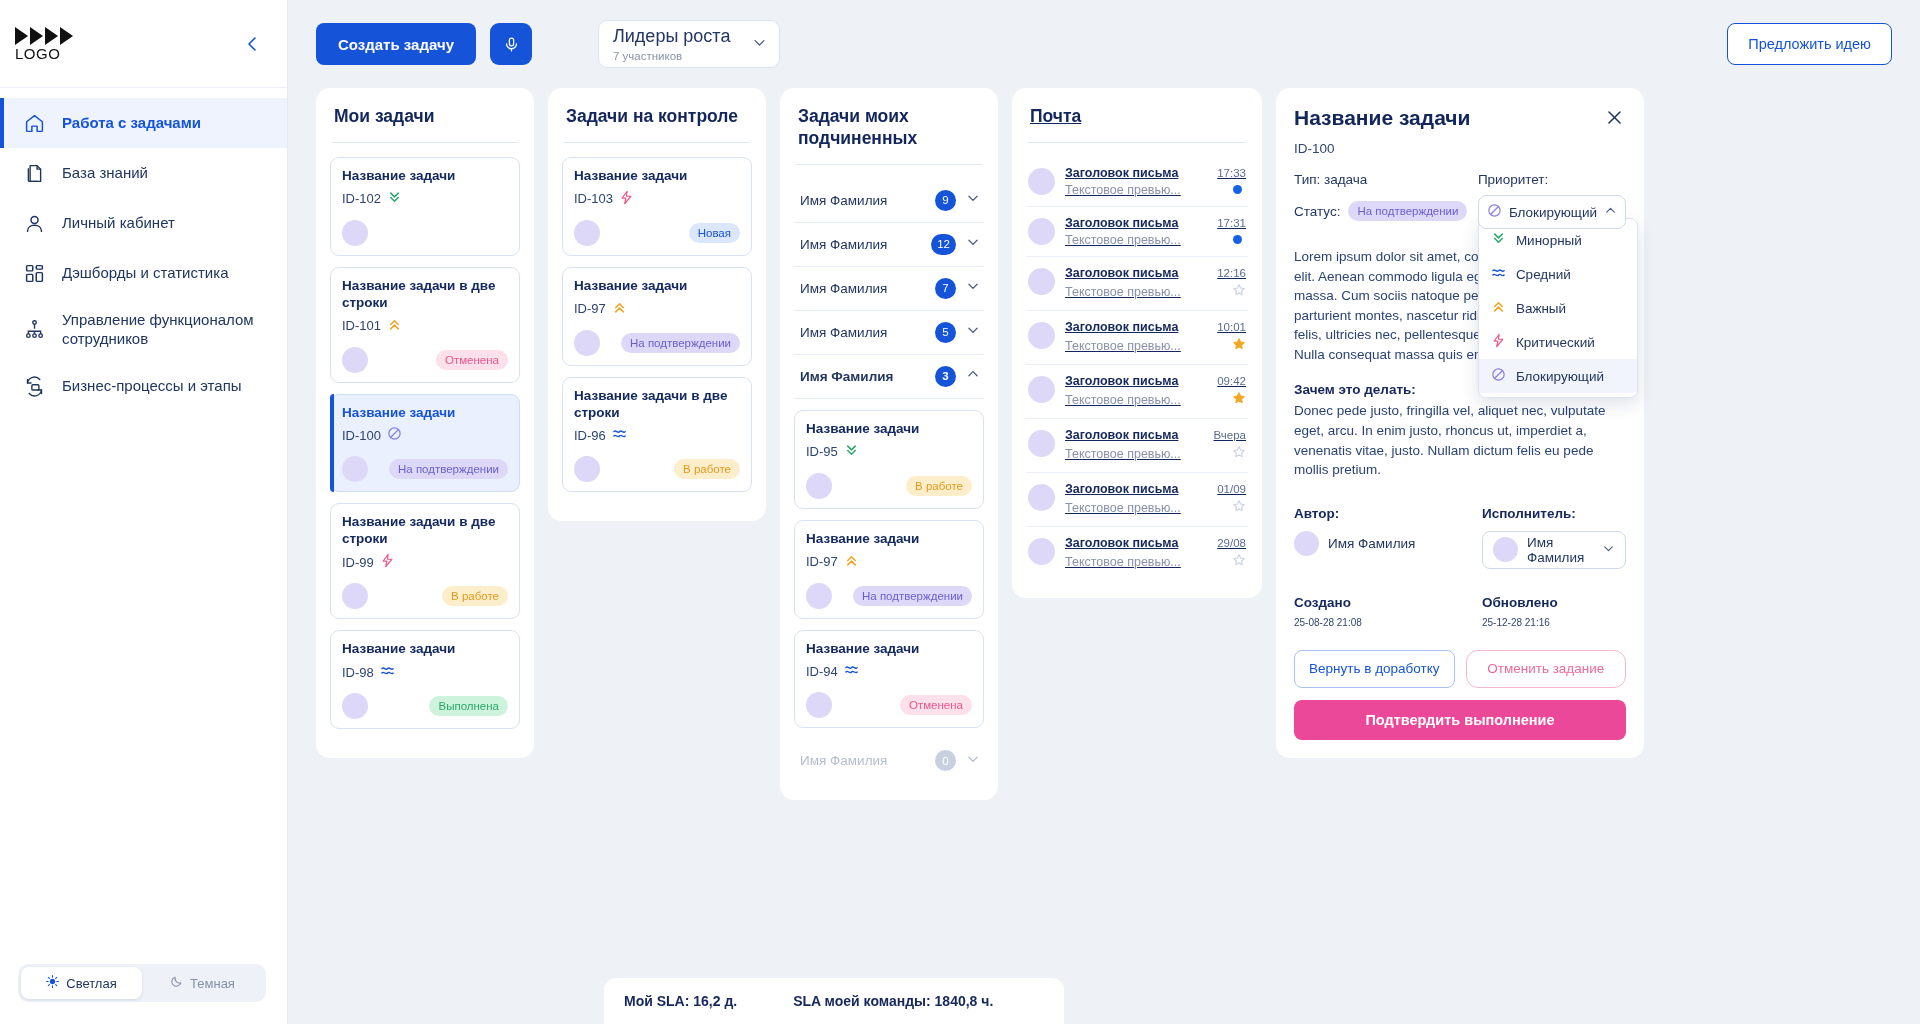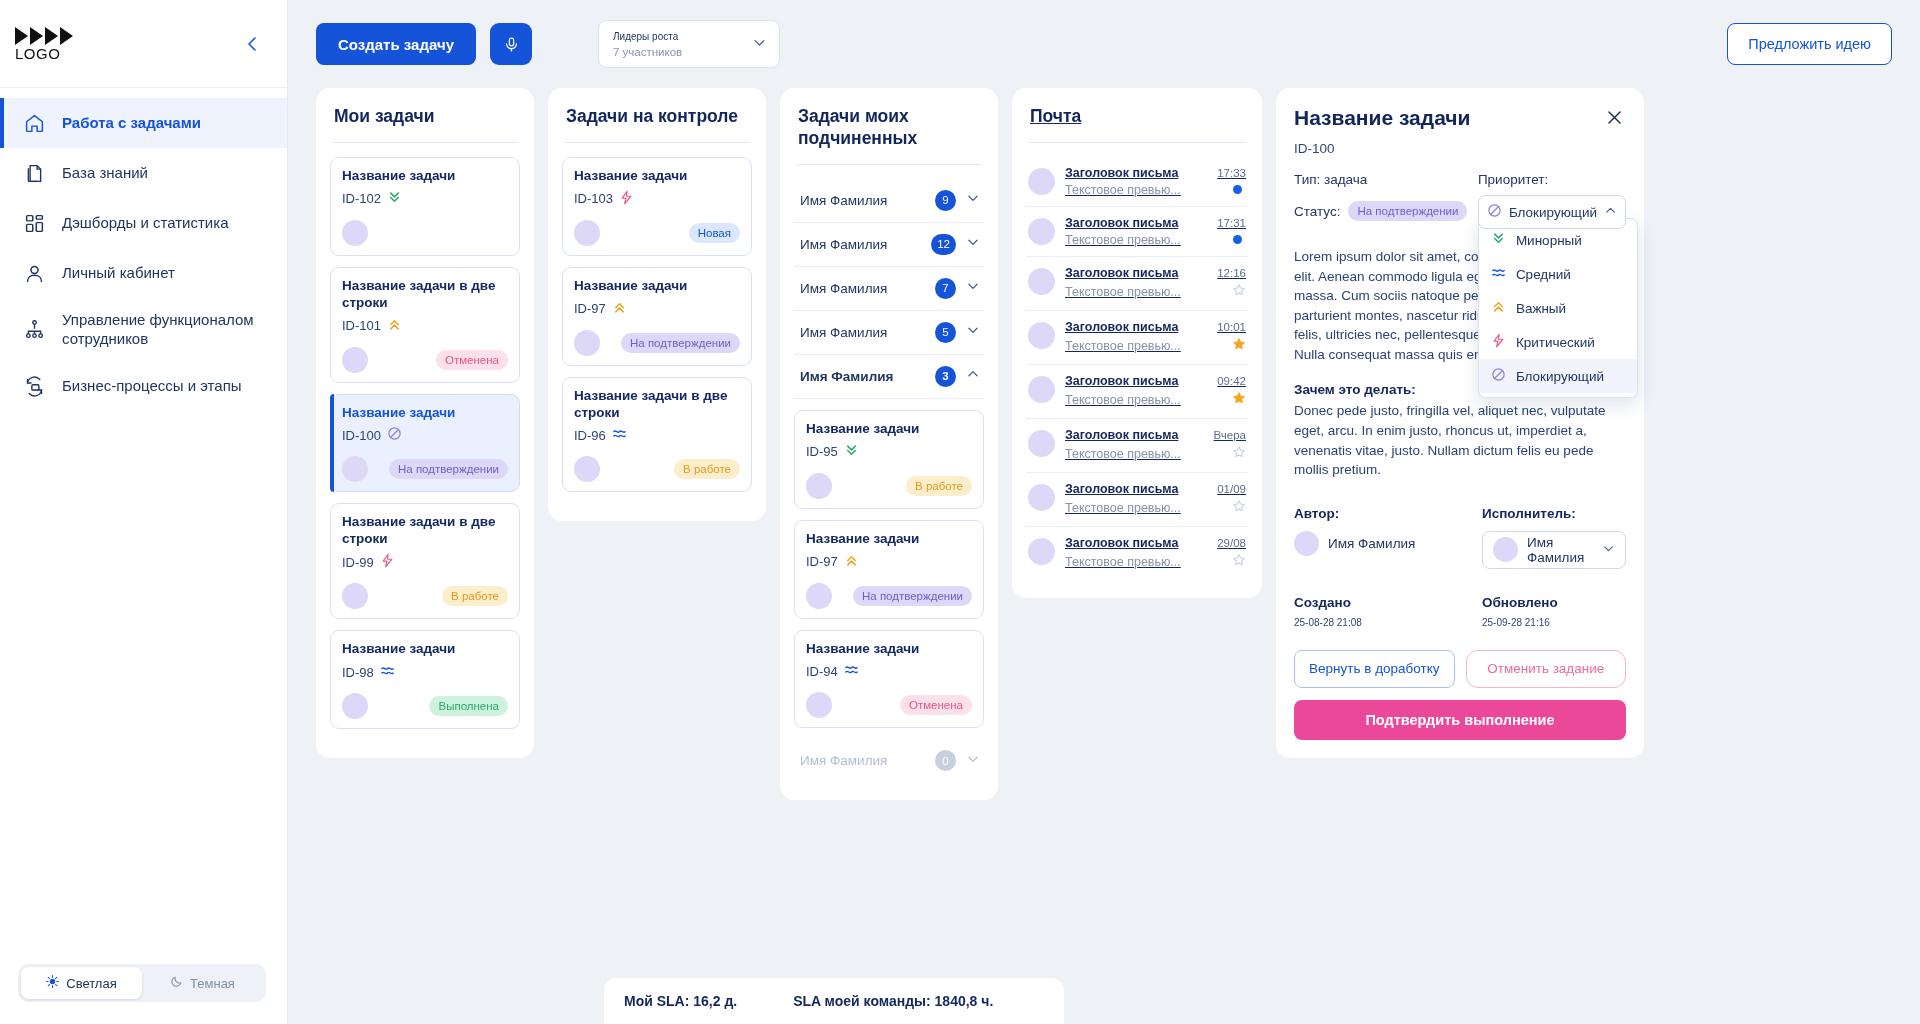--- a/index.html
+++ b/index.html
@@ -65,21 +65,21 @@
   .mic-btn {
     width: 42px; height: 42px; background: #1553d8; border-radius: 9px;
     display: flex; align-items: center; justify-content: center; cursor: pointer;
   }
   .team-select {
     margin-left: 52px; width: 182px; height: 48px; background: #fff;
     border: 1px solid #dbe3f1; border-radius: 9px;
     display: flex; align-items: center; justify-content: space-between;
     padding: 0 12px 0 14px; cursor: pointer;
   }
-  .team-title { font-size: 10px; color: #22365f; line-height: 1.2; }
+  .team-title { font-size: 18px; color: #22365f; line-height: 1.2; }
   .team-sub { font-size: 11.5px; color: #8a93a9; margin-top: 3px; }
   .btn-outline {
     margin-left: auto; border: 1.5px solid #1553d8; color: #1553d8; background: #fff;
     border-radius: 8px; height: 42px; padding: 0 20px; font-size: 14.5px; cursor: pointer;
     font-family: inherit;
   }
 
   
   .board {
     flex: 1; display: flex; gap: 14px; padding: 0 26px 0 28px; min-height: 0; align-items: flex-start;
@@ -252,37 +252,37 @@
           <svg width="21" height="21" viewBox="0 0 24 24" fill="none" stroke="#20365f" stroke-width="1.6" stroke-linejoin="round">
               <path d="M7 3h8l4 4v14H7z"></path>
               <path d="M15 3v4h4"></path>
               <path d="M5 6v14a1 1 0 0 0 1 1h10"></path>
             </svg>
         </span>
         <span>База знаний</span>
       </div>
       <div class="nav-item">
         <span class="nav-ico">
+          <svg width="21" height="21" viewBox="0 0 24 24" fill="none" stroke="#20365f" stroke-width="1.7" stroke-linecap="round">
+              <circle cx="12" cy="8" r="4"></circle>
+              <path d="M4 21c0-4.4 3.6-7 8-7s8 2.6 8 7"></path>
+            </svg>
+        </span>
+        <span>Личный кабинет</span>
+      </div>
+      <div class="nav-item">
+        <span class="nav-ico">
           <svg width="21" height="21" viewBox="0 0 24 24" fill="none" stroke="#20365f" stroke-width="1.7">
               <rect x="3" y="3" width="7" height="6" rx="1"></rect>
               <rect x="3" y="13" width="7" height="8" rx="1"></rect>
               <rect x="14" y="3" width="7" height="4" rx="1"></rect>
               <rect x="14" y="11" width="7" height="10" rx="1"></rect>
             </svg>
         </span>
         <span>Дэшборды и статистика</span>
-      </div>
-      <div class="nav-item">
-        <span class="nav-ico">
-          <svg width="21" height="21" viewBox="0 0 24 24" fill="none" stroke="#20365f" stroke-width="1.7" stroke-linecap="round">
-              <circle cx="12" cy="8" r="4"></circle>
-              <path d="M4 21c0-4.4 3.6-7 8-7s8 2.6 8 7"></path>
-            </svg>
-        </span>
-        <span>Личный кабинет</span>
       </div>
       <div class="nav-item">
         <span class="nav-ico">
           <svg width="21" height="21" viewBox="0 0 24 24" fill="none" stroke="#20365f" stroke-width="1.6">
               <circle cx="12" cy="4" r="2"></circle>
               <circle cx="5" cy="19" r="2"></circle>
               <circle cx="12" cy="19" r="2"></circle>
               <circle cx="19" cy="19" r="2"></circle>
               <path d="M12 6v5M5 17v-3h14v3M12 14v3"></path>
             </svg>
@@ -792,21 +792,21 @@
           </div>
         </div>
 
         <div class="d-grid" style="margin-top:26px">
           <div class="d-left">
             <div class="d-meta-label">Создано</div>
             <div class="d-meta-val">25-08-28 21:08</div>
           </div>
           <div class="d-right">
             <div class="d-meta-label">Обновлено</div>
-            <div class="d-meta-val">25-09-28 21:16</div>
+            <div class="d-meta-val">25-12-28 21:16</div>
           </div>
         </div>
 
         <div class="d-actions">
           <button class="btn-ghost-blue">Вернуть в доработку</button>
           <button class="btn-ghost-pink">Отменить задание</button>
         </div>
         <button class="btn-confirm">Подтвердить выполнение</button>
       </section>
 

